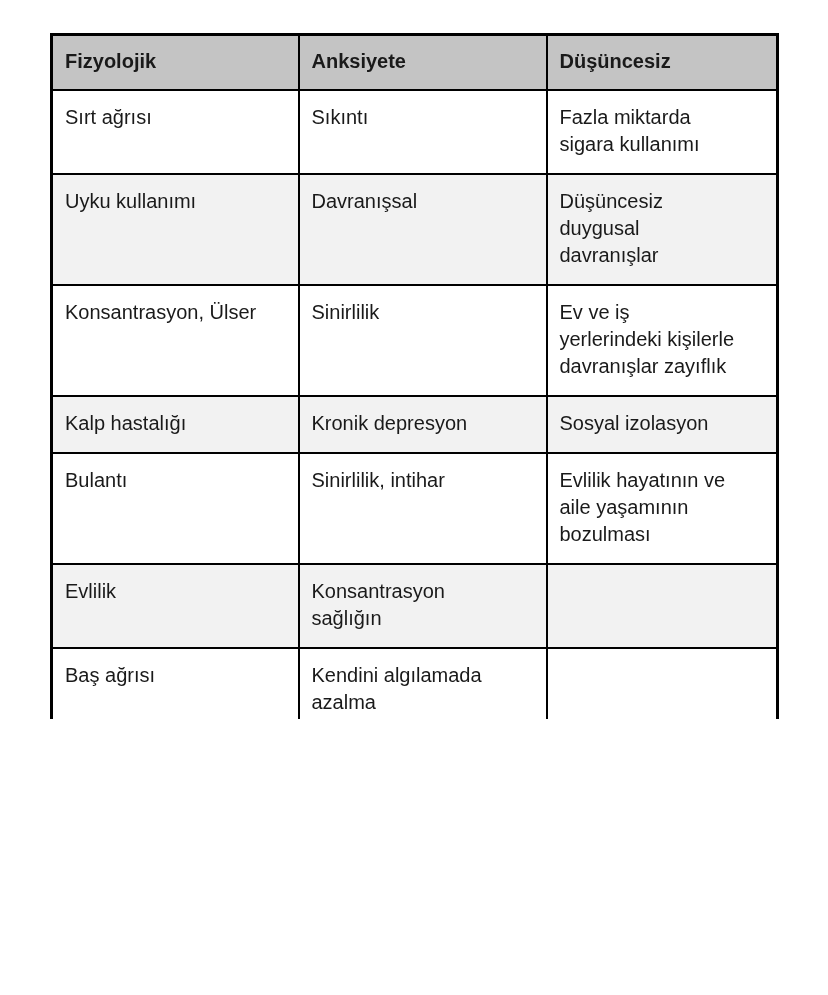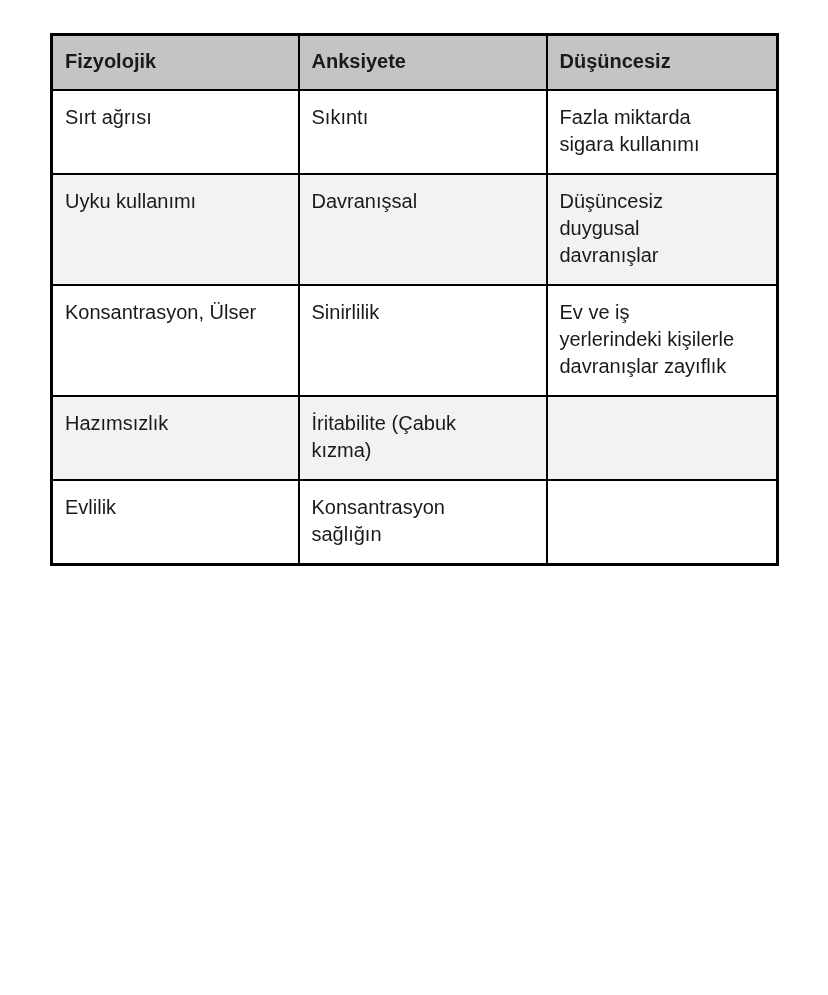--- a/index.html
+++ b/index.html
@@ -89,26 +89,38 @@
 davranışlar</td>
         </tr>
         <tr>
           <td>Konsantrasyon, Ülser</td>
           <td>Sinirlilik</td>
           <td>Ev ve iş
 yerlerindeki kişilerle
 davranışlar zayıflık</td>
         </tr>
         <tr>
-          <td>Hazımsızlık</td>
-          <td>İritabilite (Çabuk
-kızma)</td>
-          <td></td>
+          <td>Kalp hastalığı</td>
+          <td>Kronik depresyon</td>
+          <td>Sosyal izolasyon</td>
+        </tr>
+        <tr>
+          <td>Bulantı</td>
+          <td>Sinirlilik, intihar</td>
+          <td>Evlilik hayatının ve
+aile yaşamının
+bozulması</td>
         </tr>
         <tr>
           <td>Evlilik</td>
           <td>Konsantrasyon
 sağlığın</td>
           <td></td>
         </tr>
+        <tr>
+          <td>Baş ağrısı</td>
+          <td>Kendini algılamada
+azalma</td>
+          <td></td>
+        </tr>
       </tbody>
   </table>
 </div>
 
 </body></html>

